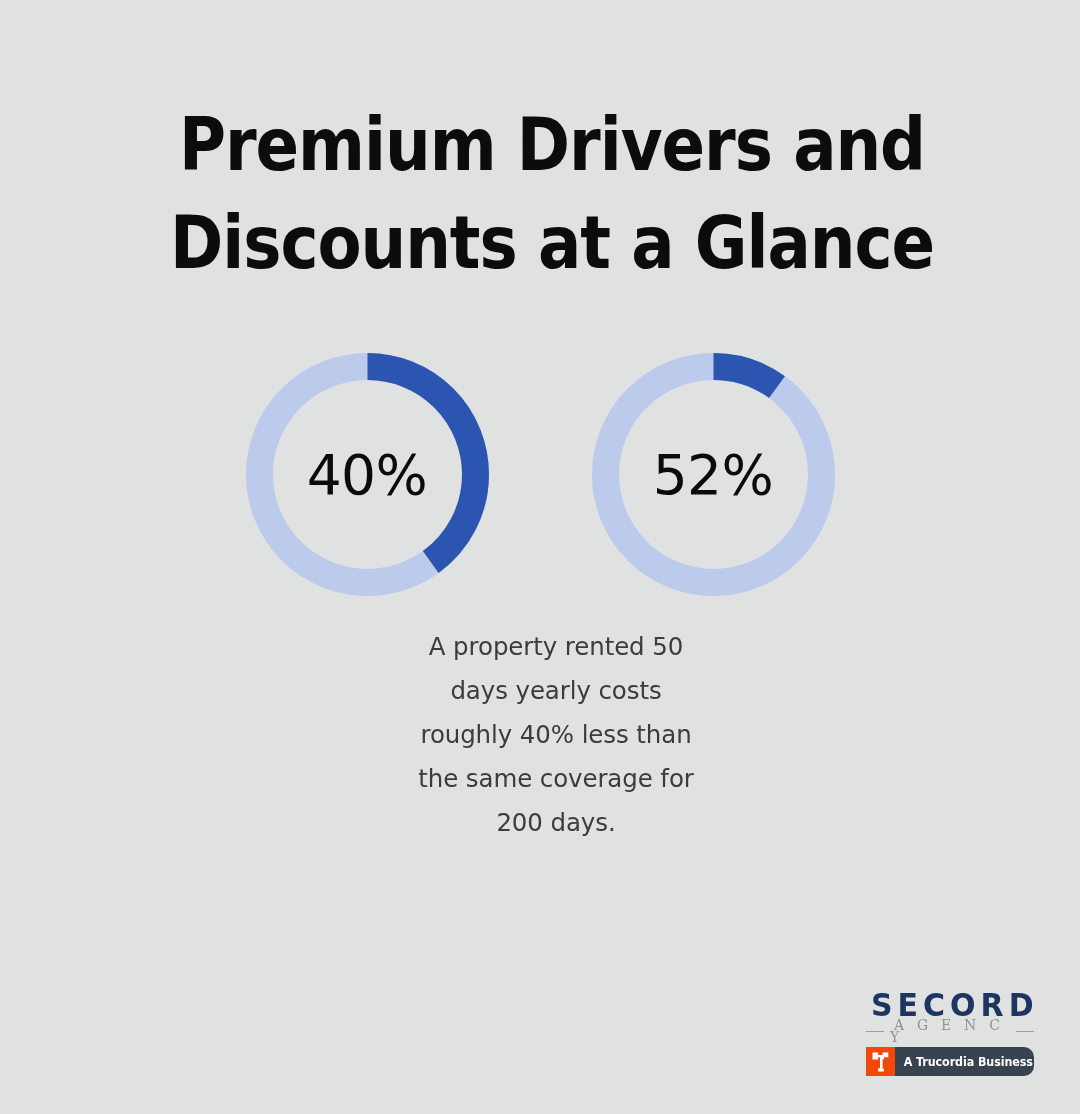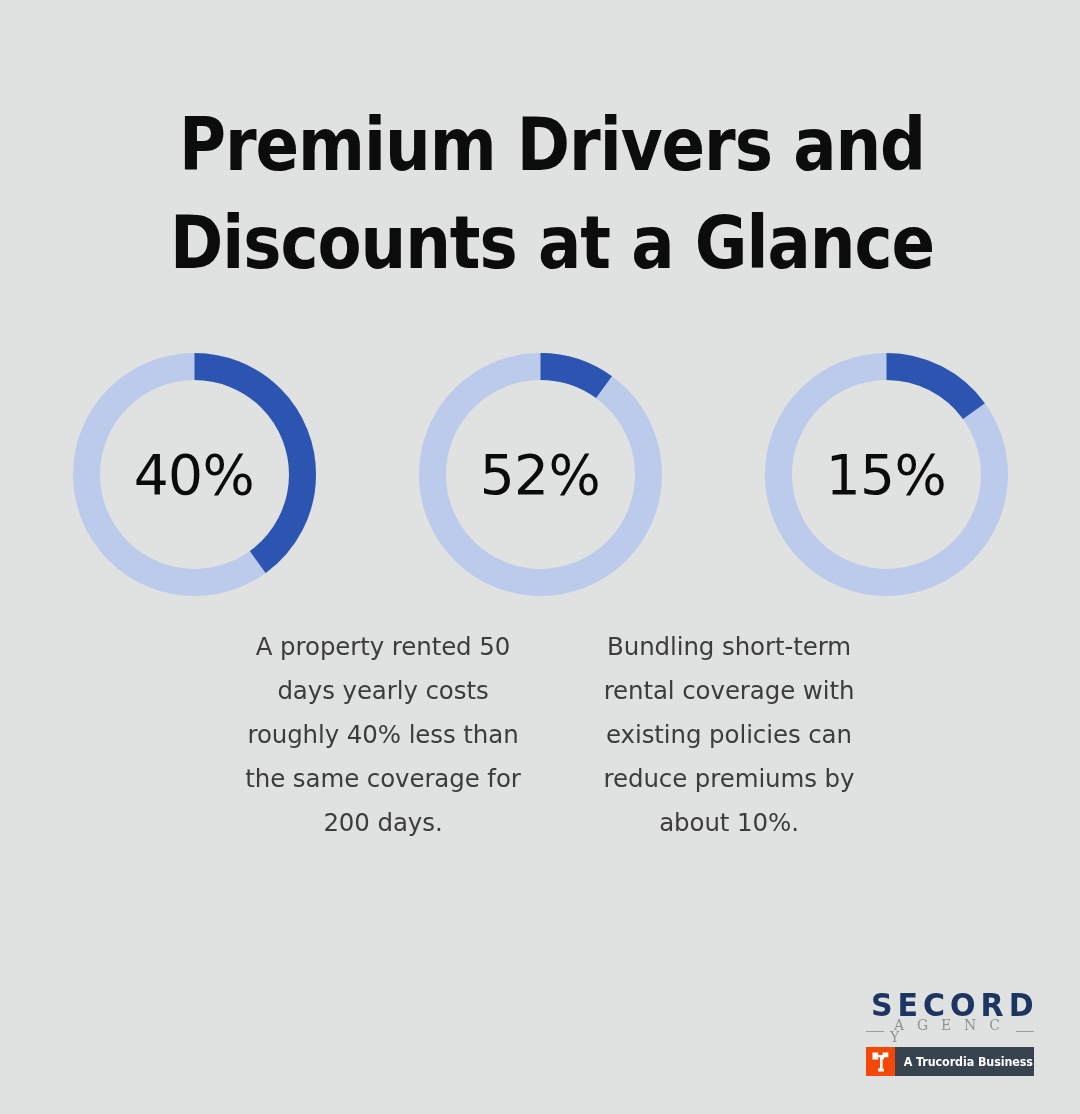--- a/index.html
+++ b/index.html
@@ -146,20 +146,21 @@
     text-indent: 4px;
     line-height: 12px;
   }
   .badge {
     margin-top: 9px;
     height: 29px;
     display: flex;
     align-items: stretch;
     background: #384350;
     width: 168px;
+    border-radius: 10px;
   }
   .badge-mark {
     width: 29px;
     background: #F4480A;
     flex: none;
     display: flex;
     align-items: center;
     justify-content: center;
   }
   .badge-mark svg { display: block; }
@@ -201,38 +202,26 @@
   <div class="donut-col">
     <div class="donut">
       <svg viewBox="0 0 243 243">
         <circle cx="121.5" cy="121.5" r="108" fill="none" stroke="#BCCBEB" stroke-width="27"></circle>
         <circle class="arc" cx="121.5" cy="121.5" r="108" fill="none" stroke="#2B55B0" stroke-width="27" stroke-dasharray="67.86 678.58" stroke-dashoffset="0"></circle>
       </svg>
       <div class="donut-value">52%</div>
     </div>
   </div>
 
-  <div class="donut-col">
-    <div class="donut">
-      <svg viewBox="0 0 243 243">
-        <circle cx="121.5" cy="121.5" r="108" fill="none" stroke="#BCCBEB" stroke-width="27"></circle>
-        <circle class="arc" cx="121.5" cy="121.5" r="108" fill="none" stroke="#2B55B0" stroke-width="27" stroke-dasharray="101.79 678.58" stroke-dashoffset="0"></circle>
-      </svg>
-      <div class="donut-value">15%</div>
-    </div>
-  </div>
 
 </div>
 
 <div class="caption-row">
   <div class="caption-col">
     <div class="caption">A property rented 50 days yearly costs roughly 40% less than the same coverage for 200 days.</div>
-  </div>
-  <div class="caption-col">
-    <div class="caption">Bundling short-term rental coverage with existing policies can reduce premiums by about 10%.</div>
   </div>
 </div>
 
 <div class="logo-block">
   <span class="logo-wordmark">SECORD</span>
   <div class="logo-sub">
     <span class="logo-rule"></span>
     <span class="logo-agency">A G E N C Y</span>
     <span class="logo-rule"></span>
   </div>

